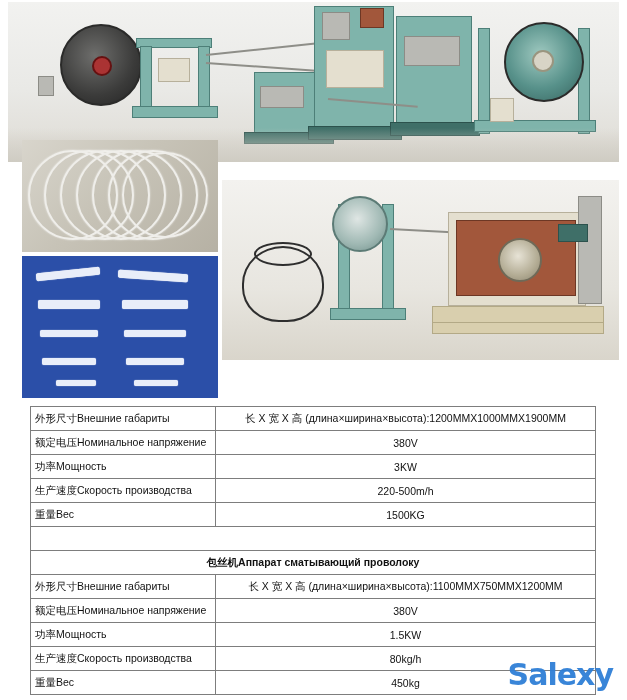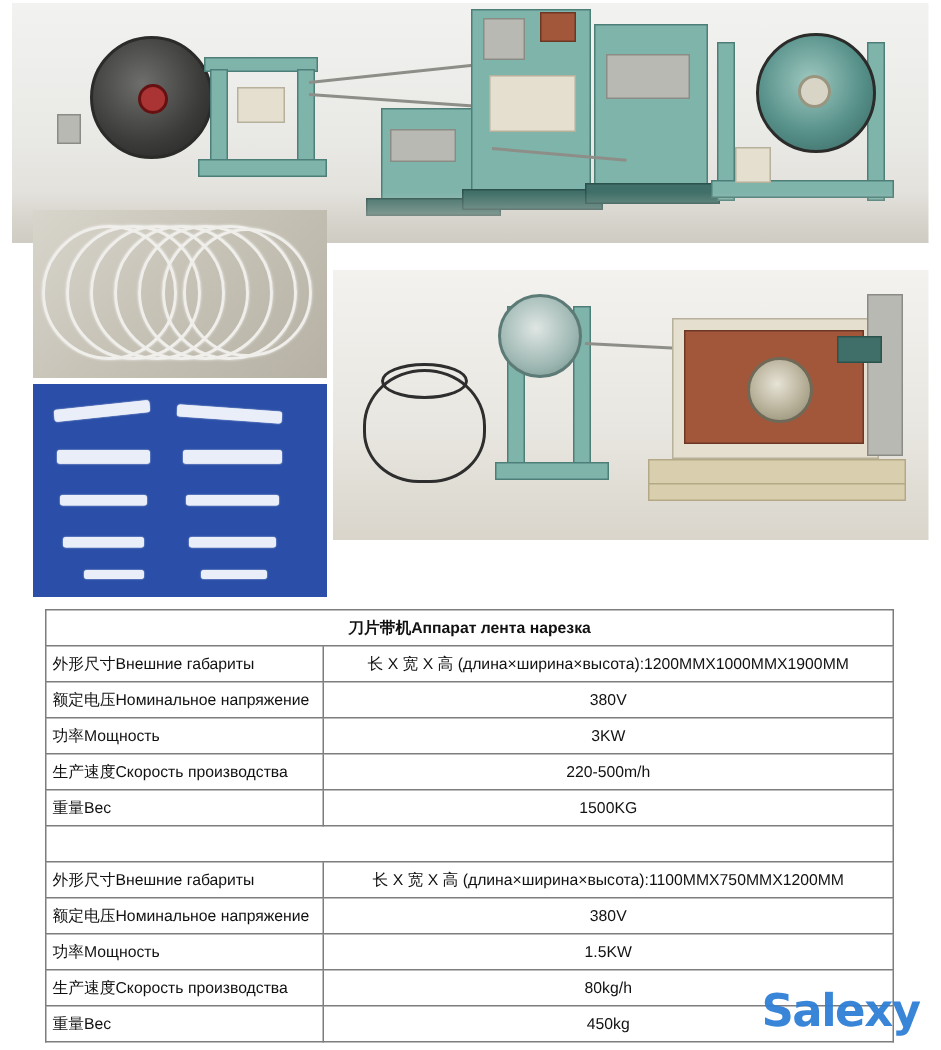--- a/index.html
+++ b/index.html
@@ -259,23 +259,20 @@
     <div class="mach dark" style="left:336px; top:44px; width:28px; height:16px;"></div>
 
     <div class="pallet" style="left:210px; top:126px; width:170px; height:16px;"></div>
     <div class="pallet" style="left:210px; top:142px; width:170px; height:10px;"></div>
   </div>
 </div>
 
 <div class="table-wrap">
   <table class="spec">
     <tbody>
-      <tr class="section">
-        <td colspan="2">刀片带机Аппарат лента нарезка</td>
-      </tr>
       <tr>
         <td class="label">外形尺寸Внешние габариты</td>
         <td class="value">长 X 宽 X 高 (длина×ширина×высота):1200MMX1000MMX1900MM</td>
       </tr>
       <tr>
         <td class="label">额定电压Номинальное напряжение</td>
         <td class="value">380V</td>
       </tr>
       <tr>
         <td class="label">功率Мощность</td>
@@ -287,20 +284,23 @@
       </tr>
       <tr>
         <td class="label">重量Вес</td>
         <td class="value">1500KG</td>
       </tr>
 
       <tr class="sep-row">
           <td colspan="2"></td>
         </tr>
 
+      <tr class="section">
+        <td colspan="2">包丝机Аппарат сматывающий проволоку</td>
+      </tr>
       <tr>
         <td class="label">外形尺寸Внешние габариты</td>
         <td class="value">长 X 宽 X 高 (длина×ширина×высота):1100MMX750MMX1200MM</td>
       </tr>
       <tr>
         <td class="label">额定电压Номинальное напряжение</td>
         <td class="value">380V</td>
       </tr>
       <tr>
         <td class="label">功率Мощность</td>

